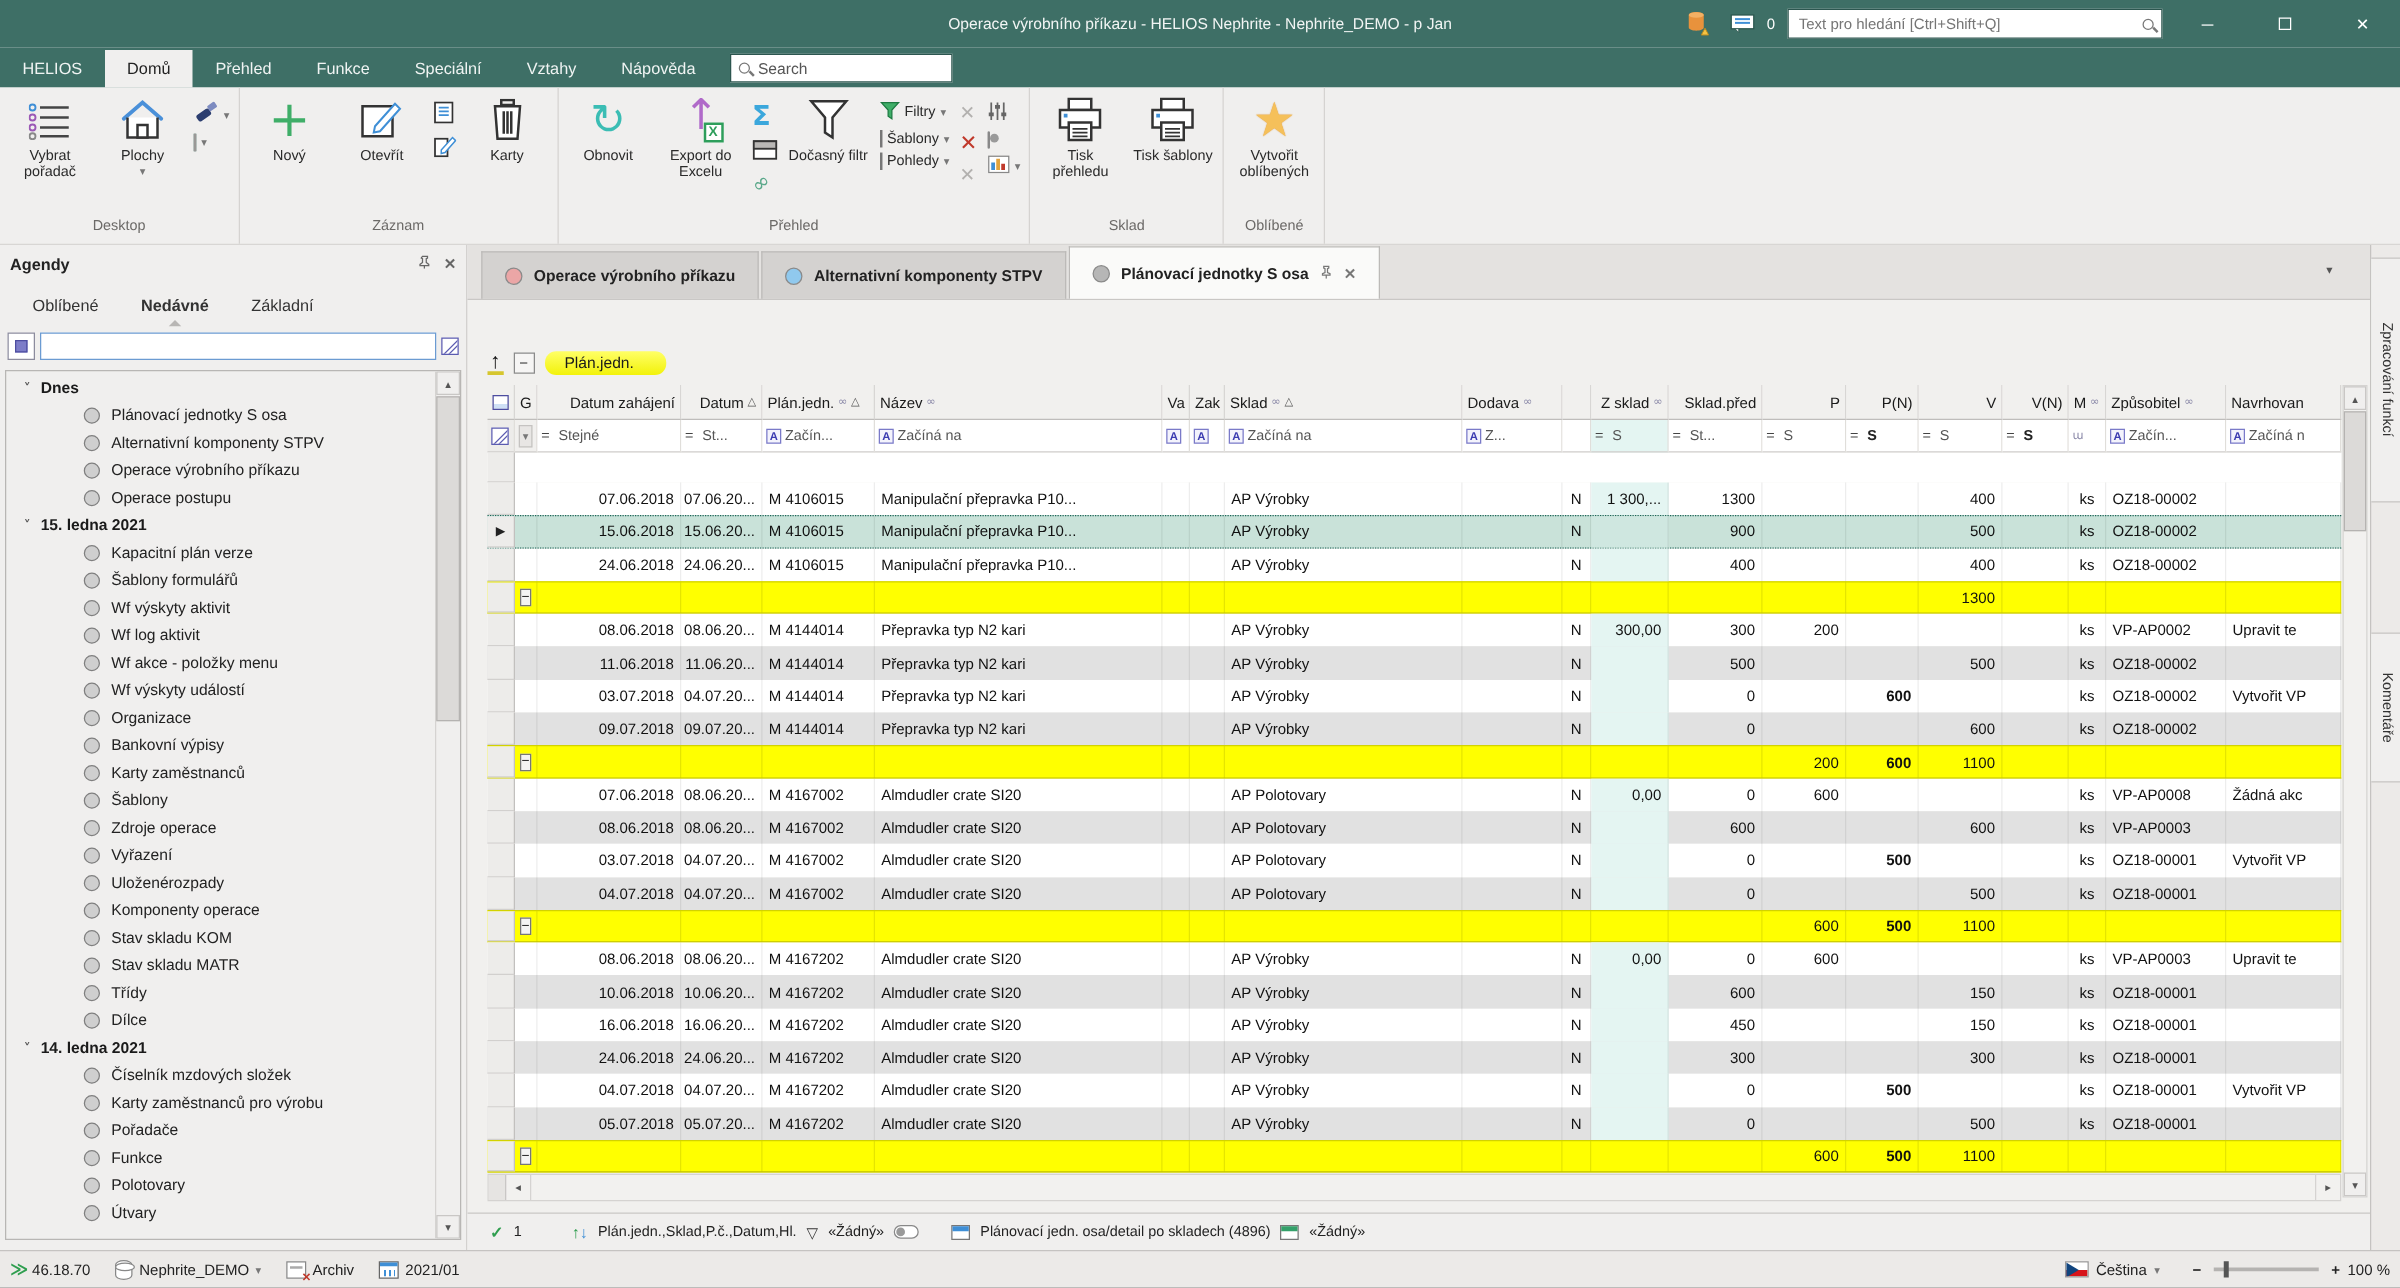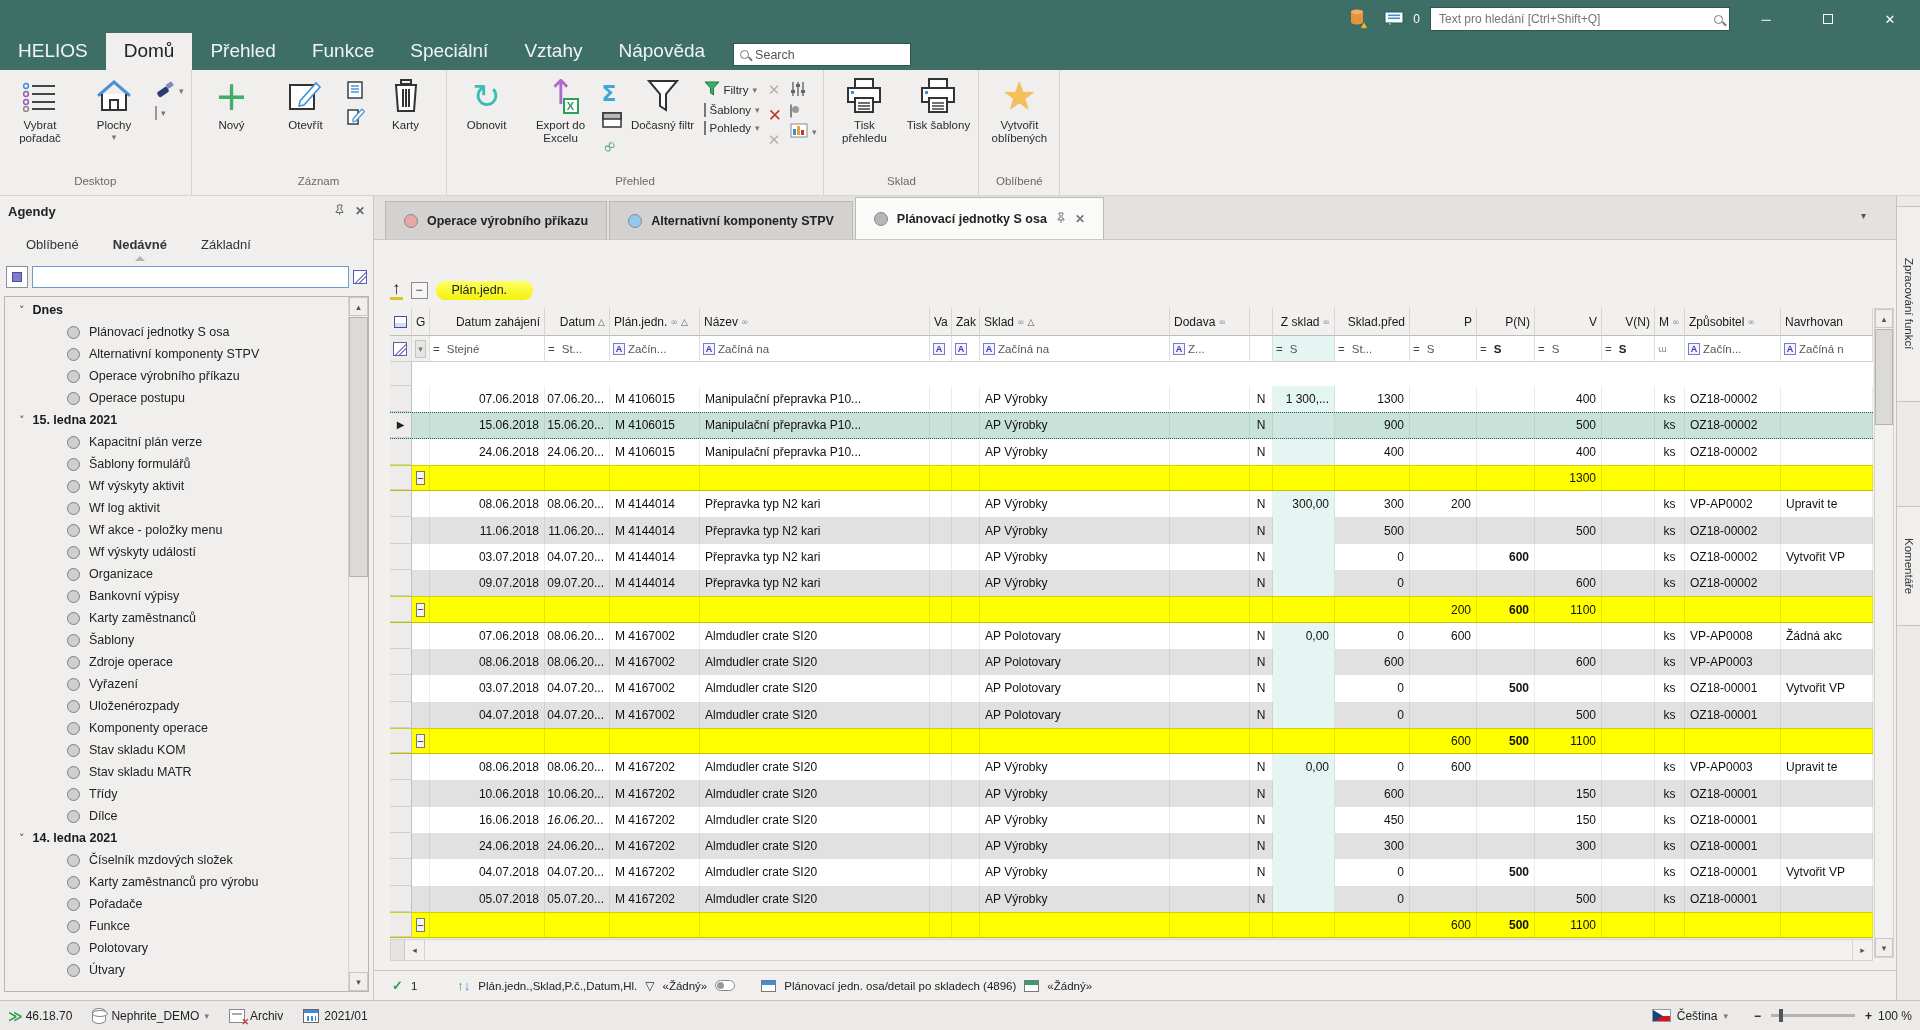--- a/index.html
+++ b/index.html
@@ -14,21 +14,21 @@
   .tb-ico{width:26px;height:24px;display:flex;align-items:center;justify-content:center;}
   .tb-count{font-size:12px;color:#fff;margin-left:-4px;}
   .tb-search{width:300px;height:24px;background:#fff;border:1px solid #2c564f;display:flex;align-items:center;padding:0 6px;gap:6px;}
   .tb-search input{flex:1;border:none;outline:none;font-size:12px;color:#555;font-family:inherit;background:transparent;}
   .winbtn{width:52px;height:34px;display:flex;align-items:center;justify-content:center;font-size:13px;color:#fff;}
   .maxbox{width:10px;height:10px;border:1px solid #fff;}
   .mag{position:relative;width:9px;height:9px;border:1.5px solid #777;border-radius:50%;}
   .mag:after{content:"";position:absolute;left:7px;top:7px;width:5px;height:1.5px;background:#777;transform:rotate(45deg);}
   
   .menubar{position:absolute;left:0;top:38px;width:1920px;height:32px;background:#3e6f66;display:flex;align-items:flex-end;}
-  .mtab{padding:7px 18px 8px;font-size:19px;color:#f0f4f3;cursor:default;}
+  .mtab{padding:7px 18px 8px;font-size:13px;color:#f0f4f3;cursor:default;}
   .mtab.active{background:#f0efee;color:#222;}
   .menu-search{width:178px;height:23px;background:#fff;border:1px solid #2c564f;margin:0 0 4px 10px;display:flex;align-items:center;gap:6px;padding:0 6px;}
   .menu-search span{font-size:12.5px;color:#555;}
   
   .ribbon{position:absolute;left:0;top:70px;width:1920px;height:126px;background:#f0efee;border-bottom:1px solid #d8d6d4;display:flex;}
   .rgroup{display:flex;flex-direction:column;border-right:1px solid #d5d3d1;padding:2px 4px 0;}
   .rg-content{flex:1;display:flex;align-items:flex-start;gap:2px;}
   .rg-label{height:20px;text-align:center;font-size:11.5px;color:#6b6967;}
   .rbtn{display:flex;flex-direction:column;align-items:center;width:72px;padding:4px 2px 2px;cursor:default;}
   .rbtn .ric{height:40px;display:flex;align-items:center;justify-content:center;}
@@ -145,20 +145,21 @@
   .calico{width:16px;height:14px;border:1px solid #666;background:#fff;position:relative;}
   .calico:before{content:"";position:absolute;left:0;top:0;right:0;height:3px;background:#3f8fd6;}
   .calico:after{content:"";position:absolute;left:3px;top:6px;width:9px;height:5px;background:repeating-linear-gradient(90deg,#3f8fd6 0 2px,#fff 2px 4px);}
 </style>
 </head>
 <body>
 
 <div class="app">
 
   <div class="titlebar">
+    <div class="tb-title">Operace výrobního příkazu - HELIOS Nephrite - Nephrite_DEMO - p Jan</div>
     <div class="tb-right">
       <span class="tb-ico">
         <svg width="18" height="20" viewBox="0 0 18 20">
             <path d="M2 3c0-1.5 3-2.5 6-2.5s6 1 6 2.5v10c0 1.5-3 2.5-6 2.5S2 14.5 2 13z" fill="#e8923c"></path>
             <ellipse cx="8" cy="3" rx="6" ry="2.2" fill="#f3b064"></ellipse>
             <path d="M12 19l3-5.5 3 5.5z" fill="#f5c242" stroke="#b98a1e" stroke-width="0.8"></path>
           </svg>
       </span>
       <span class="tb-ico">
         <svg width="20" height="16" viewBox="0 0 20 16">
@@ -1149,21 +1150,21 @@
               <div class="gcell al-r" style="width: 67px; flex: 0 0 auto;">150</div>
               <div class="gcell al-r" style="width: 53px; flex: 0 0 auto;"></div>
               <div class="gcell al-c" style="width: 30px; flex: 0 0 auto;">ks</div>
               <div class="gcell" style="width: 96px; flex: 0 0 auto;">OZ18-00001</div>
               <div class="gcell" style="width: 92px; flex: 0 0 auto;"></div>
             </div>
             <div class="grow">
               <div class="indcell" style="width: 22px; flex: 0 0 auto;"></div>
               <div class="gcell" style="width: 18px; flex: 0 0 auto;"></div>
               <div class="gcell al-r" style="width: 115px; flex: 0 0 auto;">16.06.2018</div>
-              <div class="gcell al-r" style="width: 65px; flex: 0 0 auto; font-style: italic;">16.06.20...</div>
+              <div class="gcell al-r" style="width: 65px; flex: 0 0 auto;">16.06.20...</div>
               <div class="gcell" style="width: 90px; flex: 0 0 auto;">M 4167202</div>
               <div class="gcell" style="width: 230px; flex: 0 0 auto;">Almdudler crate SI20</div>
               <div class="gcell" style="width: 22px; flex: 0 0 auto;"></div>
               <div class="gcell" style="width: 28px; flex: 0 0 auto;"></div>
               <div class="gcell" style="width: 190px; flex: 0 0 auto;">AP Výrobky</div>
               <div class="gcell" style="width: 80px; flex: 0 0 auto;"></div>
               <div class="gcell al-c" style="width: 23px; flex: 0 0 auto;">N</div>
               <div class="gcell al-r zscol" style="width: 62px; flex: 0 0 auto;"></div>
               <div class="gcell al-r" style="width: 75px; flex: 0 0 auto;">450</div>
               <div class="gcell al-r" style="width: 67px; flex: 0 0 auto;"></div>

